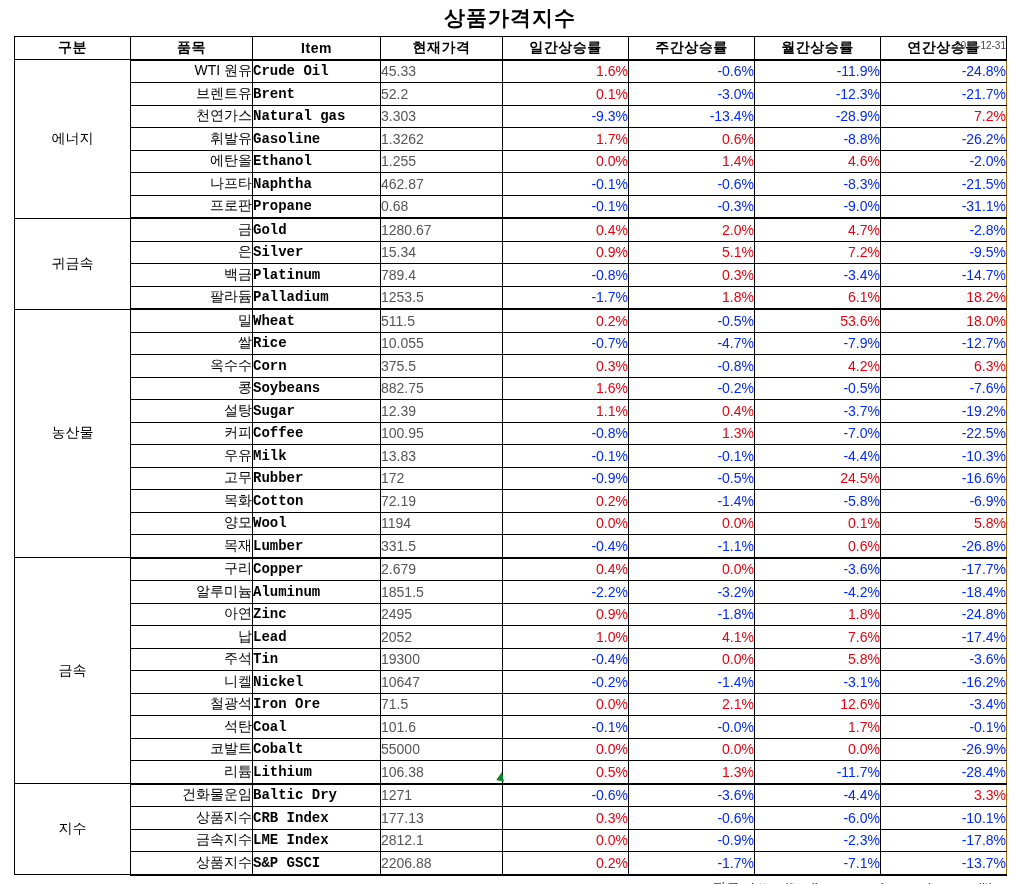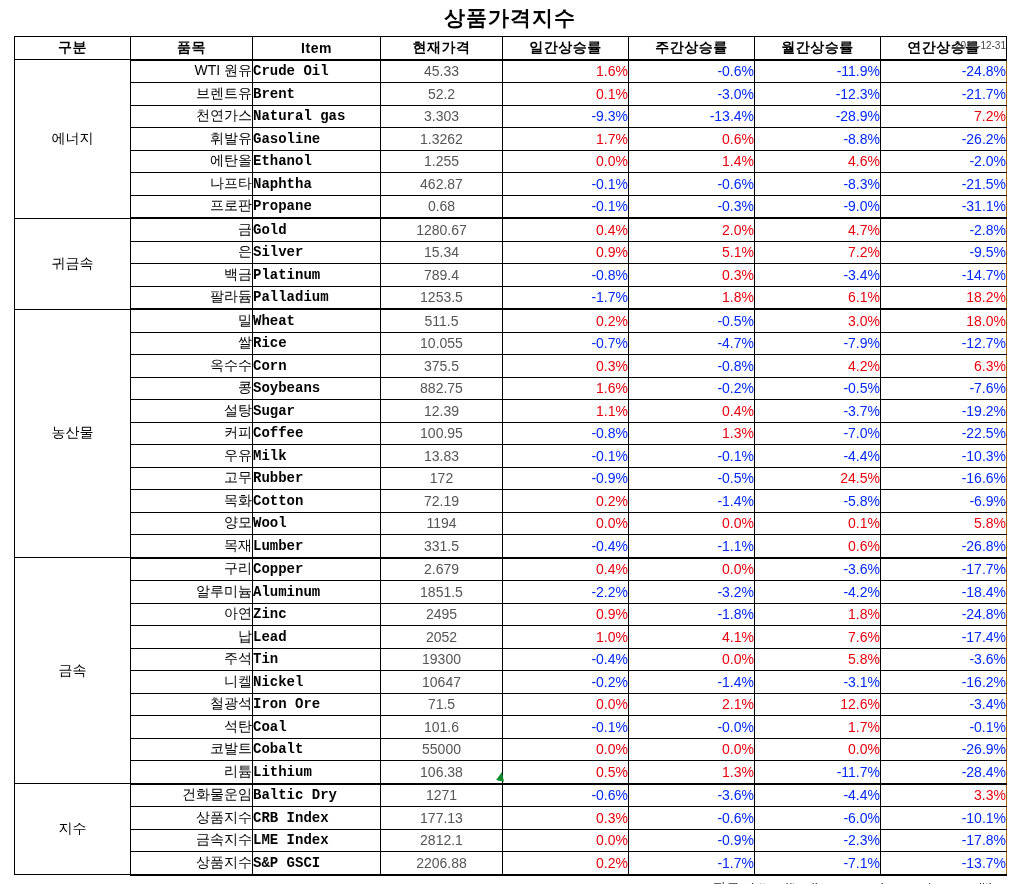--- a/index.html
+++ b/index.html
@@ -86,21 +86,21 @@
   td.iname {
     text-align: left;
     padding-left: 4px;
     font-size: 15px;
     font-weight: bold;
     font-family: Liberation Mono, monospace;
     border-bottom: 1px dotted #555;
     border-top: none;
   }
   td.price {
-    text-align: center;
+    text-align: left;
     padding-right: 5px;
     font-size: 14px;
     color: #555;
     border-bottom: 1px dotted #555;
     border-top: none;
   }
   td.chg {
     text-align: right;
     padding-right: 5px;
     font-size: 13.5px;
@@ -274,21 +274,21 @@
           <td class="chg up">6.1%</td>
           <td class="chg up last">18.2%</td>
         </tr>
         <tr class="first-in-group">
           <td class="group" rowspan="11">농산물</td>
           <td class="kname">밀</td>
           <td class="iname">Wheat</td>
           <td class="price">511.5</td>
           <td class="chg up">0.2%</td>
           <td class="chg down">-0.5%</td>
-          <td class="chg up">3.0%</td>
+          <td class="chg up">53.6%</td>
           <td class="chg up last">18.0%</td>
         </tr>
         <tr>
           <td class="kname">쌀</td>
           <td class="iname">Rice</td>
           <td class="price">10.055</td>
           <td class="chg down">-0.7%</td>
           <td class="chg down">-4.7%</td>
           <td class="chg down">-7.9%</td>
           <td class="chg down last">-12.7%</td>

